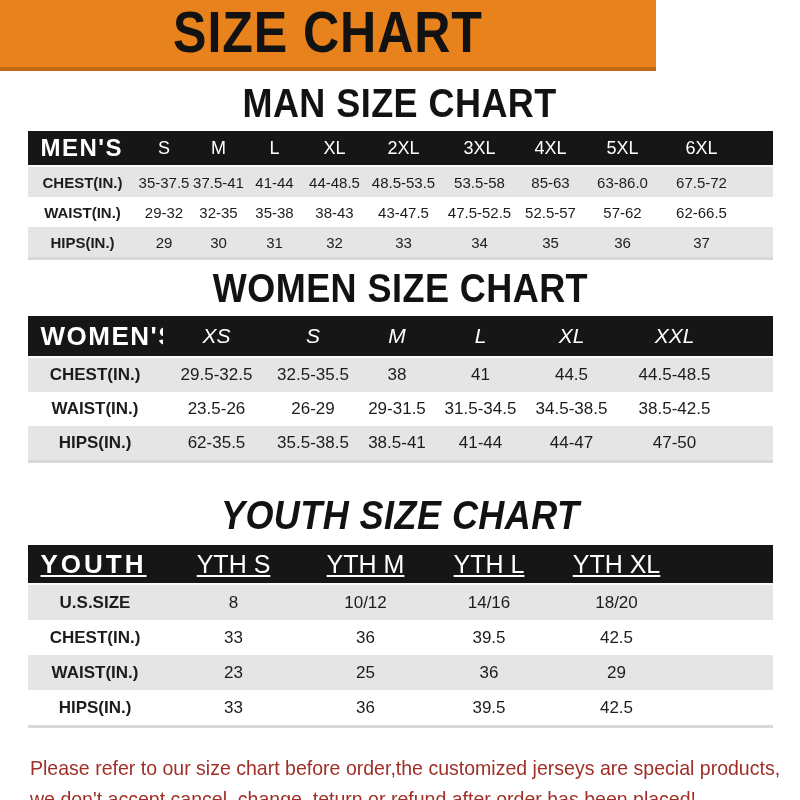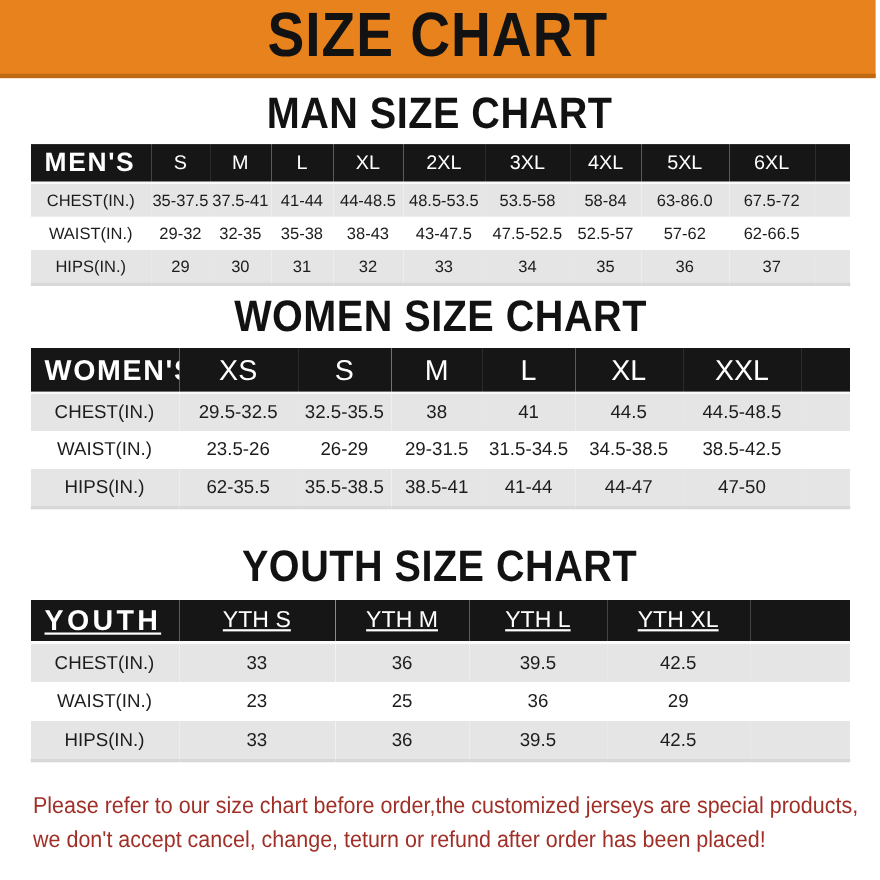--- a/index.html
+++ b/index.html
@@ -5,21 +5,21 @@
   html, body {
     margin: 0;
     padding: 0;
     width: 800px;
     height: 800px;
     background: #ffffff;
     font-family: "Liberation Sans", sans-serif;
     overflow: hidden;
   }
   .banner {
-    width: 796px;
+    width: 656px;
     height: 71px;
     box-sizing: border-box;
     background: #e8821c;
     border-bottom: 4px solid #bf6a12;
     text-align: center;
     line-height: 64px;
   }
   .banner-title {
     display: inline-block;
     transform: scaleX(0.88);
@@ -40,21 +40,21 @@
   }
   .heading > span {
     display: inline-block;
     transform: scaleX(0.9);
     transform-origin: center;
     white-space: nowrap;
     letter-spacing: 0.5px;
   }
   .h-man   { margin-top: 14px; }
   .h-women { margin-top: 10px; }
-  .h-youth { margin-top: 34px; }
+  .h-youth { margin-top: 34px; font-style: italic; }
   .tablewrap { width: 745px; margin: 0 auto; }
   .tw-0 { margin-top: 10px; }
   .tw-1 { margin-top: 10px; }
   .tw-2 { margin-top: 12px; }
   table.size-table {
     border-collapse: collapse;
     table-layout: fixed;
     width: 745px;
     border-bottom: 3px solid #d8d8d8;
   }
@@ -72,35 +72,35 @@
   }
   td.bar-label {
     text-align: left !important;
     padding-left: 13px;
     font-weight: bold;
     letter-spacing: 1.5px;
     color: #ffffff;
   }
   tbody tr:nth-child(odd) td { background: #e5e5e5; }
   tbody tr:nth-child(even) td { background: #ffffff; }
-  tbody td.row-label { font-size: 16px; }
+  tbody td.row-label { font-size: 16px; font-weight: bold; }
   
   .t0 tr.bar td { height: 32px; }
   .t0 td.bar-label { font-size: 24px; }
   .t0 td.bar-size { font-size: 18px; }
   .t0 tbody td { height: 28px; font-size: 15px; }
   
   .t1 tr.bar td { height: 38px; }
   .t1 td.bar-label { font-size: 26px; }
-  .t1 td.bar-size { font-size: 26px; }
+  .t1 td.bar-size { font-size: 21px; font-style: italic; }
   .t1 tbody td { height: 32px; font-size: 17px; }
   
   .t2 tr.bar td { height: 36px; text-decoration: underline; }
   .t2 td.bar-label { font-size: 26px; letter-spacing: 3px; }
-  .t2 td.bar-size { font-size: 21px; }
+  .t2 td.bar-size { font-size: 25px; }
   .t2 tbody td { height: 33px; font-size: 17px; }
   .disclaimer {
     margin: 24px 0 0 30px;
     color: #9f2f27;
     font-size: 21px;
     line-height: 31px;
   }
   .dline {
     display: block;
     transform: scaleX(0.93);
@@ -150,21 +150,21 @@
       </thead>
       <tbody>
         <tr>
           <td class="row-label">CHEST(IN.)</td>
           <td>35-37.5</td>
           <td>37.5-41</td>
           <td>41-44</td>
           <td>44-48.5</td>
           <td>48.5-53.5</td>
           <td>53.5-58</td>
-          <td>58-84</td>
+          <td>85-63</td>
           <td>63-86.0</td>
           <td>67.5-72</td>
           <td></td>
         </tr>
         <tr>
           <td class="row-label">WAIST(IN.)</td>
           <td>29-32</td>
           <td>32-35</td>
           <td>35-38</td>
           <td>38-43</td>
@@ -272,20 +272,28 @@
           <td class="bar-label">YOUTH</td>
           <td class="bar-size">YTH S</td>
           <td class="bar-size">YTH M</td>
           <td class="bar-size">YTH L</td>
           <td class="bar-size">YTH XL</td>
           <td class="bar-spacer"></td>
         </tr>
       </thead>
       <tbody>
         <tr>
+          <td class="row-label">U.S.SIZE</td>
+          <td>8</td>
+          <td>10/12</td>
+          <td>14/16</td>
+          <td>18/20</td>
+          <td></td>
+        </tr>
+        <tr>
           <td class="row-label">CHEST(IN.)</td>
           <td>33</td>
           <td>36</td>
           <td>39.5</td>
           <td>42.5</td>
           <td></td>
         </tr>
         <tr>
           <td class="row-label">WAIST(IN.)</td>
           <td>23</td>

